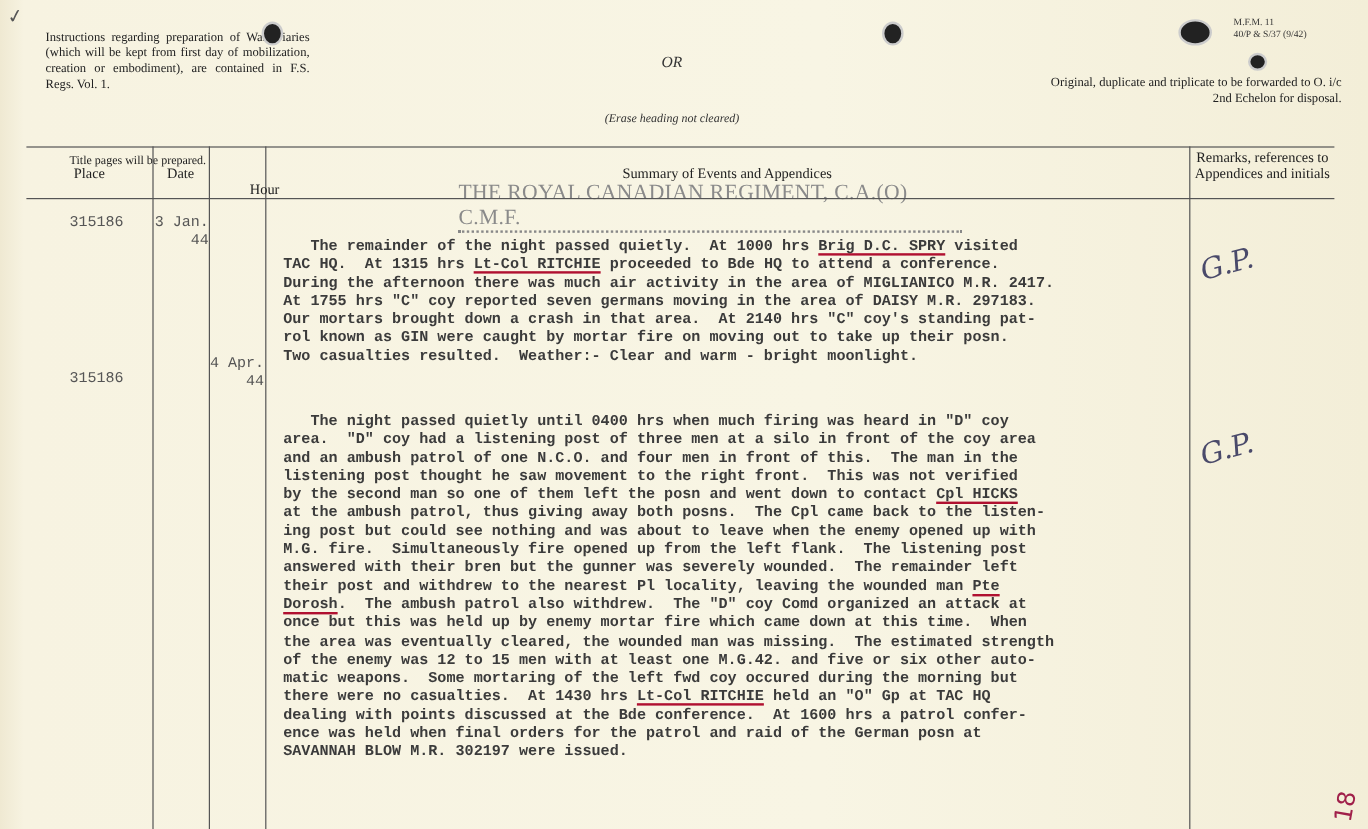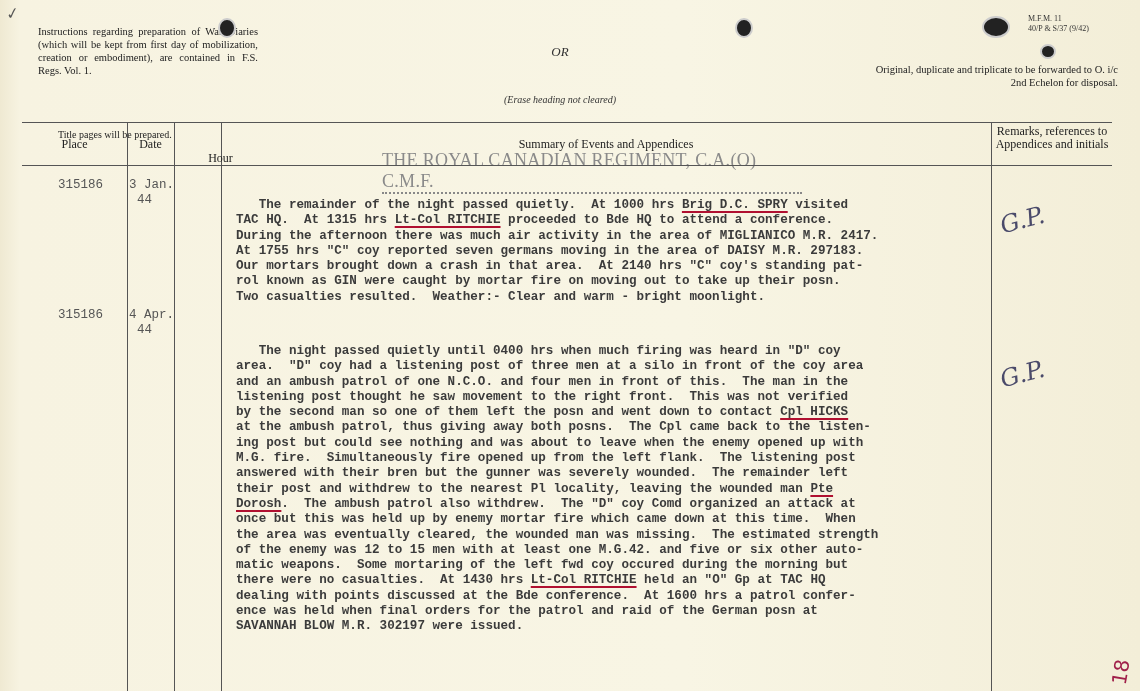--- a/index.html
+++ b/index.html
@@ -54,21 +54,21 @@
     .forward {
       position: absolute; left: 862px; top: 63px; width: 256px; text-align: right;
       font-family: "Liberation Serif", serif; font-size: 10.5px; line-height: 13px; color: #222;
     }
     
     .hline { position: absolute; height: 1px; background: #555; }
     .vline { position: absolute; width: 1px; background: #555; }
     .hdr {
       position: absolute; font-family: "Liberation Serif", serif; font-size: 12px; color: #222; text-align: center;
     }
-    .mono { font-family: "Liberation Mono", monospace; color: #3a3a3a; }
+    .mono { font-family: "Liberation Mono", monospace; color: #3a3a3a; text-align: right; }
     .place { position: absolute; left: 58px; font-size: 12.5px; color: #555; }
     .date { position: absolute; left: 129px; font-size: 12.5px; line-height: 15px; color: #555; }
     .entry {
       position: absolute; left: 236px; width: 760px;
       font-family: "Liberation Mono", monospace; font-size: 12.6px; line-height: 15.3px; color: #3b3b3b;
       white-space: pre; font-weight: bold; margin-top: 20px;
     }
     .entry .ul { text-decoration: underline; text-decoration-color: #b01030; text-decoration-thickness: 1.5px; text-underline-offset: 3px; }
     .initials {
       position: absolute; font-family: "DejaVu Serif", serif; font-style: italic; font-size: 24px; color: #4a4a6a; transform: rotate(-15deg);
@@ -116,21 +116,21 @@
 
   <div class="place mono" style="top:178px;">315186</div>
   <div class="date mono" style="top:178px;">
     <div>3 Jan.</div>
     <div style="padding-left:8px;">44</div>
   </div>
   <div class="entry" id="entry0" style="top:178px;"><div><span>   The remainder of the night passed quietly.  At 1000 hrs </span><span class="ul">Brig D.C. SPRY</span><span> visited</span></div><div><span>TAC HQ.  At 1315 hrs </span><span class="ul">Lt-Col RITCHIE</span><span> proceeded to Bde HQ to attend a conference.</span></div><div><span>During the afternoon there was much air activity in the area of MIGLIANICO M.R. 2417.</span></div><div><span>At 1755 hrs "C" coy reported seven germans moving in the area of DAISY M.R. 297183.</span></div><div><span>Our mortars brought down a crash in that area.  At 2140 hrs "C" coy's standing pat-</span></div><div><span>rol known as GIN were caught by mortar fire on moving out to take up their posn.</span></div><div><span>Two casualties resulted.  Weather:- Clear and warm - bright moonlight.</span></div></div>
   <div class="initials" style="left:1000px;top:206px;">G.P.</div>
 
   <div class="place mono" style="top:308px;">315186</div>
-  <div class="date mono" style="top:308px;">
+  <div class="date mono" style="top:296px;margin-left:46px;">
     <div>4 Apr.</div>
     <div style="padding-left:8px;">44</div>
   </div>
   <div class="entry" id="entry1" style="top:324px;"><div><span>   The night passed quietly until 0400 hrs when much firing was heard in "D" coy</span></div><div><span>area.  "D" coy had a listening post of three men at a silo in front of the coy area</span></div><div><span>and an ambush patrol of one N.C.O. and four men in front of this.  The man in the</span></div><div><span>listening post thought he saw movement to the right front.  This was not verified</span></div><div><span>by the second man so one of them left the posn and went down to contact </span><span class="ul">Cpl HICKS</span></div><div><span>at the ambush patrol, thus giving away both posns.  The Cpl came back to the listen-</span></div><div><span>ing post but could see nothing and was about to leave when the enemy opened up with</span></div><div><span>M.G. fire.  Simultaneously fire opened up from the left flank.  The listening post</span></div><div><span>answered with their bren but the gunner was severely wounded.  The remainder left</span></div><div><span>their post and withdrew to the nearest Pl locality, leaving the wounded man </span><span class="ul">Pte</span></div><div><span class="ul">Dorosh</span><span>.  The ambush patrol also withdrew.  The "D" coy Comd organized an attack at</span></div><div><span>once but this was held up by enemy mortar fire which came down at this time.  When</span></div><div><span>the area was eventually cleared, the wounded man was missing.  The estimated strength</span></div><div><span>of the enemy was 12 to 15 men with at least one M.G.42. and five or six other auto-</span></div><div><span>matic weapons.  Some mortaring of the left fwd coy occured during the morning but</span></div><div><span>there were no casualties.  At 1430 hrs </span><span class="ul">Lt-Col RITCHIE</span><span> held an "O" Gp at TAC HQ</span></div><div><span>dealing with points discussed at the Bde conference.  At 1600 hrs a patrol confer-</span></div><div><span>ence was held when final orders for the patrol and raid of the German posn at</span></div><div><span>SAVANNAH BLOW M.R. 302197 were issued.</span></div></div>
   <div class="initials" style="left:1000px;top:360px;">G.P.</div>
 
   <div class="page-num">18</div>
 </div>
 
 </body></html>

